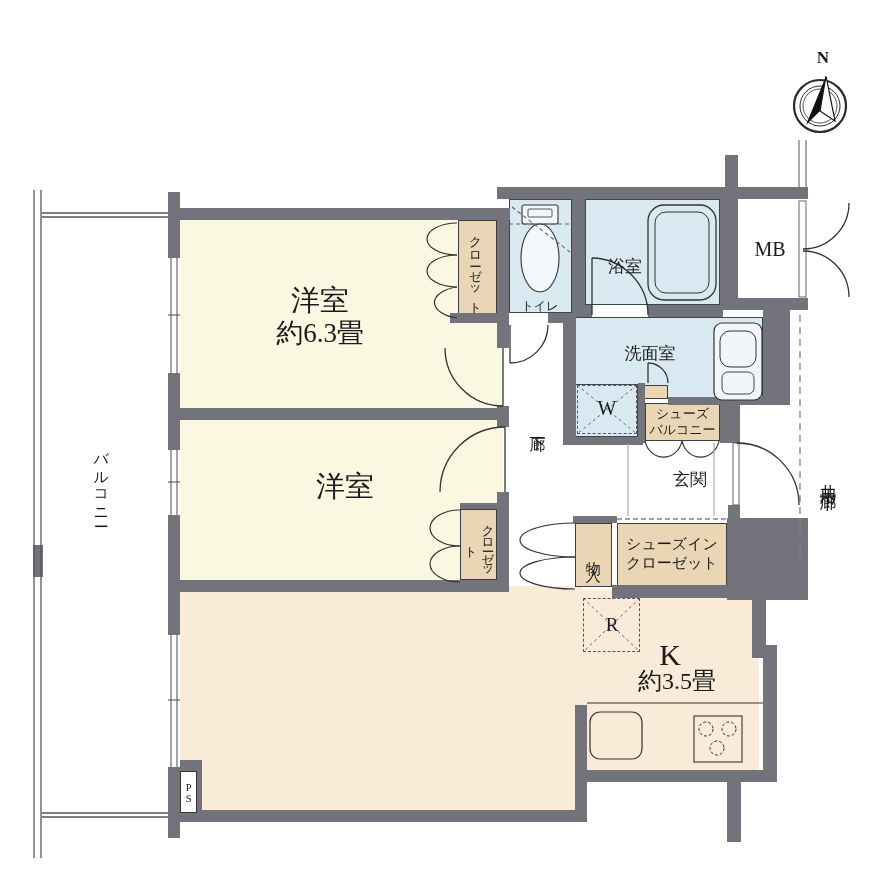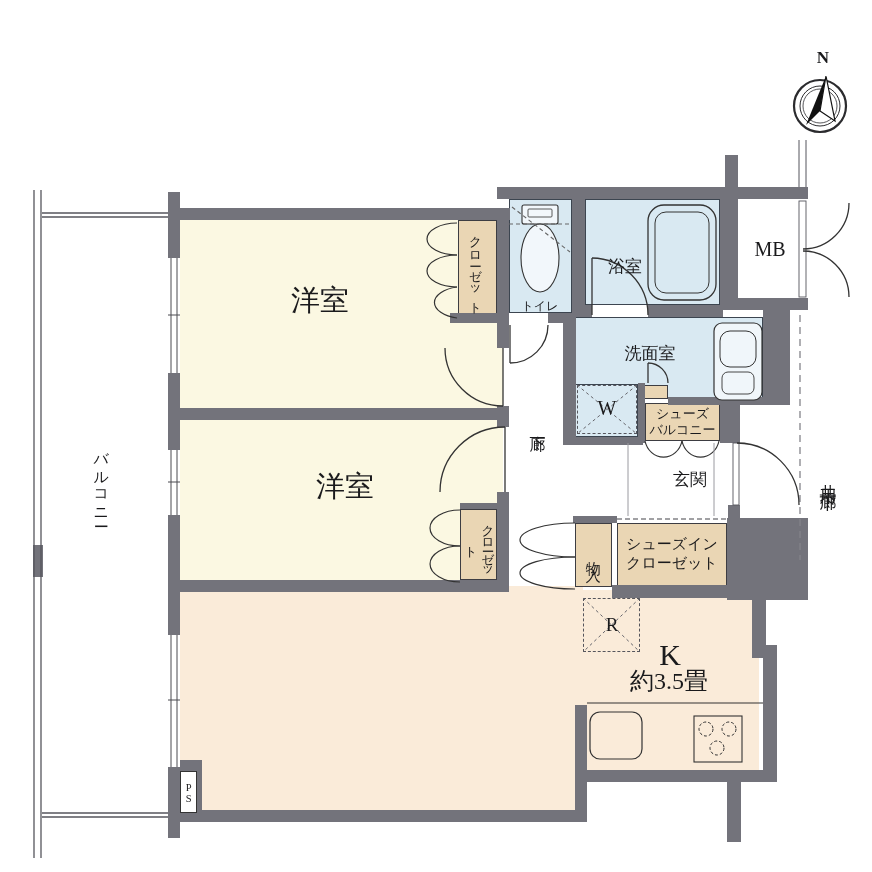--- a/index.html
+++ b/index.html
@@ -207,26 +207,27 @@
     <g>
       <circle cx="820" cy="106" r="26" fill="#fff" stroke="#2b2b2e" stroke-width="2.2"></circle>
       <circle cx="820" cy="106" r="20" fill="none" stroke="#2b2b2e" stroke-width="1"></circle>
       <circle cx="820" cy="106" r="17" fill="none" stroke="#2b2b2e" stroke-width="0.8"></circle>
       <path d="M826,76 L806,125 L820,111 Z" fill="#111"></path>
       <path d="M826,76 L835,121 L820,111 Z" fill="#fff" stroke="#111" stroke-width="1.2"></path>
     </g>
   </svg>
 
   <div class="lbl z50" style="left:230px;top:284px;width:180px;font-size:29px;">洋室</div>
+  <div class="lbl z50" style="left:230px;top:318px;width:180px;font-size:27px;">約6.3畳</div>
 
   <div class="lbl z50" style="left:255px;top:470px;width:180px;font-size:29px;">洋室</div>
 
 
   <div class="lbl z50" style="left:640px;top:638px;width:60px;font-size:30px;">K</div>
-  <div class="lbl z50" style="left:607px;top:668px;width:124px;font-size:24px;">約3.5畳</div>
+  <div class="lbl z50" style="left:592px;top:668px;width:124px;font-size:24px;text-align:right;">約3.5畳</div>
 
   <div class="lbl z50" style="left:596px;top:257px;width:58px;font-size:17px;">浴室</div>
   <div class="lbl z50" style="left:618px;top:344px;width:64px;font-size:17px;">洗面室</div>
   <div class="lbl z50" style="left:512px;top:301px;width:56px;font-size:12px;font-family:Liberation Mono, monospace;">トイレ</div>
   <div class="lbl z50" style="left:662px;top:470px;width:56px;font-size:17px;">玄関</div>
 
   <div class="lbl vert z50" style="left:528px;top:402px;height:44px;font-size:16px;letter-spacing:2px;">廊下</div>
   <div class="lbl vert z50" style="left:92px;top:436px;height:90px;font-size:15px;letter-spacing:2px;">バルコニー</div>
   <div class="lbl vert z50" style="left:818px;top:424px;height:110px;font-size:17px;letter-spacing:4px;">共用廊下</div>
 

